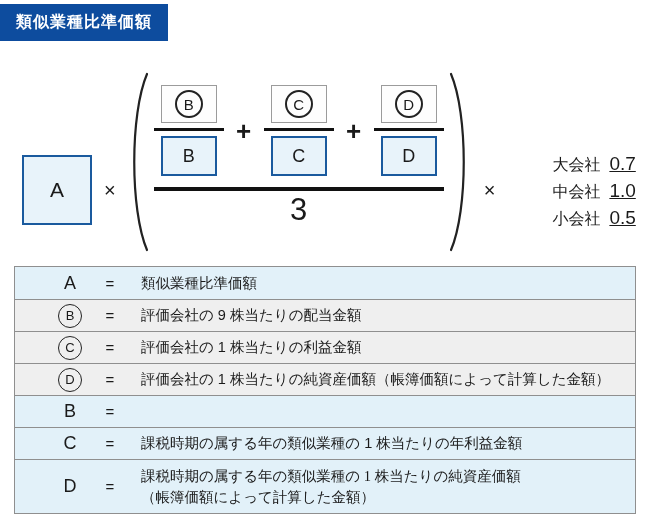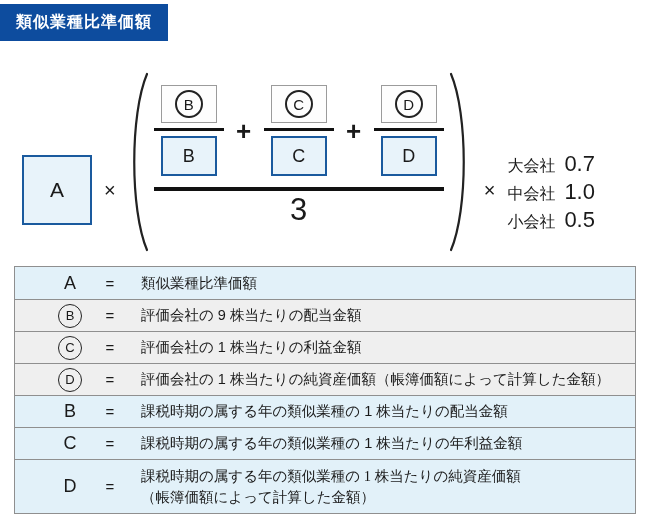--- a/index.html
+++ b/index.html
@@ -41,23 +41,23 @@
   .frac-bar{width:70px;height:3px;background:#111111;margin:5px 0;}
   .bottom-box{
     width:56px;height:40px;box-sizing:border-box;
     background:#e8f3fa;border:2px solid #1a5a9e;
     display:flex;align-items:center;justify-content:center;font-size:18px;
   }
   .plus{font-size:26px;font-weight:600;width:40px;text-align:center;line-height:26px;}
   .main-bar{align-self:stretch;height:4px;background:#111111;margin-top:11px;}
   .den{font-size:31px;line-height:34px;margin-top:2px;}
   .mult{display:flex;flex-direction:column;margin-top:80px;row-gap:2px;}
-  .mult-row{display:flex;align-items:baseline;column-gap:9px;line-height:24px;}
+  .mult-row{display:flex;align-items:baseline;column-gap:9px;line-height:24px;margin-left:45px;}
   .mlabel{font-size:16px;}
-  .mvalue{font-size:22px;}
+  .mvalue{font-size:19px;text-decoration:underline;}
   
   .legend{
     position:absolute;left:14px;top:266px;width:622px;box-sizing:border-box;
     border:1px solid #8f8f8f;
   }
   .lrow{display:flex;align-items:center;padding-left:30px;box-sizing:border-box;height:32px;}
   .lrow + .lrow{border-top:1px solid #8f8f8f;}
   .lrow.tall{height:54px;}
   .lrow.blue{background:#e2f1f9;}
   .lrow.gray{background:#efefef;}
@@ -186,21 +186,20 @@
       </span>
     <span class="eq-cell">=</span>
     <span class="desc-cell">評価会社の 1 株当たりの純資産価額（帳簿価額によって計算した金額）</span>
   </div>
 
   <div class="lrow blue">
     <span class="sym-cell">
         <span>B</span>
       </span>
     <span class="eq-cell">=</span>
-    <span class="desc-cell">課税時期の属する年の類似業種の 1 株当たりの配当金額</span>
   </div>
 
   <div class="lrow blue">
     <span class="sym-cell">
         <span>C</span>
       </span>
     <span class="eq-cell">=</span>
     <span class="desc-cell">課税時期の属する年の類似業種の 1 株当たりの年利益金額</span>
   </div>
 

